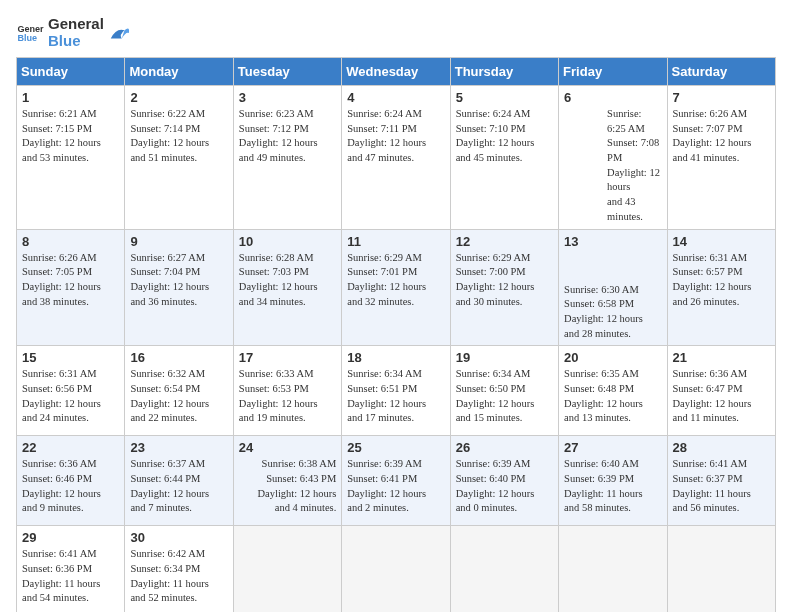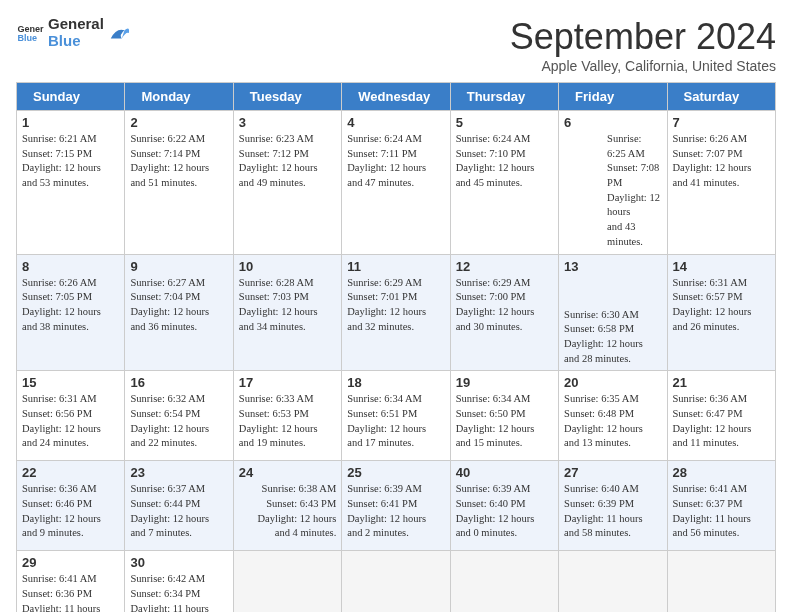--- a/index.html
+++ b/index.html
@@ -38,21 +38,21 @@
       color: #555;
     }
     .calendar {
       width: 100%;
       border-collapse: collapse;
       font-size: 11px;
     }
     .calendar th {
       background-color: #3a7ec8;
       color: #fff;
-      padding: 6px 16px;
+      padding: 6px 4px;
       text-align: left;
       font-size: 13px;
       font-weight: bold;
       border: 1px solid #ccc;
     }
     .calendar td {
       vertical-align: top;
       border: 1px solid #ccc;
       padding: 4px 5px;
       width: calc(100% / 7);
@@ -93,24 +93,20 @@
       <div style="font-size:15px;font-weight:bold;color:#333;line-height:1.1;">
         <span style="color:#333;">General</span>
       </div>
       <div style="font-size:15px;font-weight:bold;color:#4a90d9;line-height:1.1;">Blue</div>
     </div>
     <svg width="22" height="22" viewBox="0 0 40 30">
       <path d="M5 25 Q15 5 30 10 Q20 18 25 25 Z" fill="#3a7ec8"></path>
       <path d="M30 10 Q40 2 38 15 Q33 12 25 25 Z" fill="#5aa0e8"></path>
     </svg>
   </div>
-  <div class="title-block">
-    <div class="month-title">September 2024</div>
-    <div class="subtitle">Apple Valley, California, United States</div>
-  </div>
 </div>
 
 <table class="calendar">
   <thead>
     <tr>
     <th>Sunday</th>
         <th>Monday</th>
         <th>Tuesday</th>
         <th>Wednesday</th>
         <th>Thursday</th>
@@ -295,21 +291,21 @@
 and 4 minutes.</div>
         </td>
         <td>
           <span class="day-num">25</span>
           <div class="day-info" style="white-space: pre-line;">Sunrise: 6:39 AM
 Sunset: 6:41 PM
 Daylight: 12 hours
 and 2 minutes.</div>
         </td>
         <td>
-          <span class="day-num">40</span>
+          <span class="day-num">26</span>
           <div class="day-info" style="white-space: pre-line;">Sunrise: 6:39 AM
 Sunset: 6:40 PM
 Daylight: 12 hours
 and 0 minutes.</div>
         </td>
         <td>
           <span class="day-num">27</span>
           <div class="day-info" style="white-space: pre-line;">Sunrise: 6:40 AM
 Sunset: 6:39 PM
 Daylight: 11 hours

